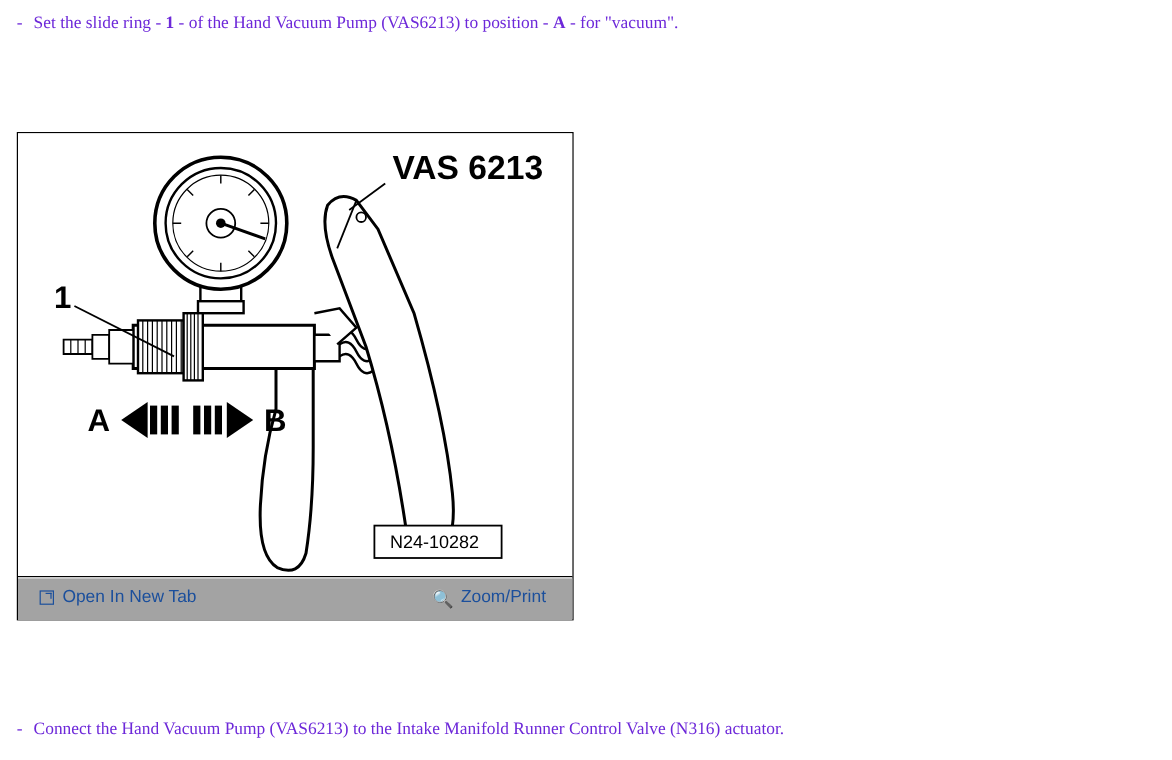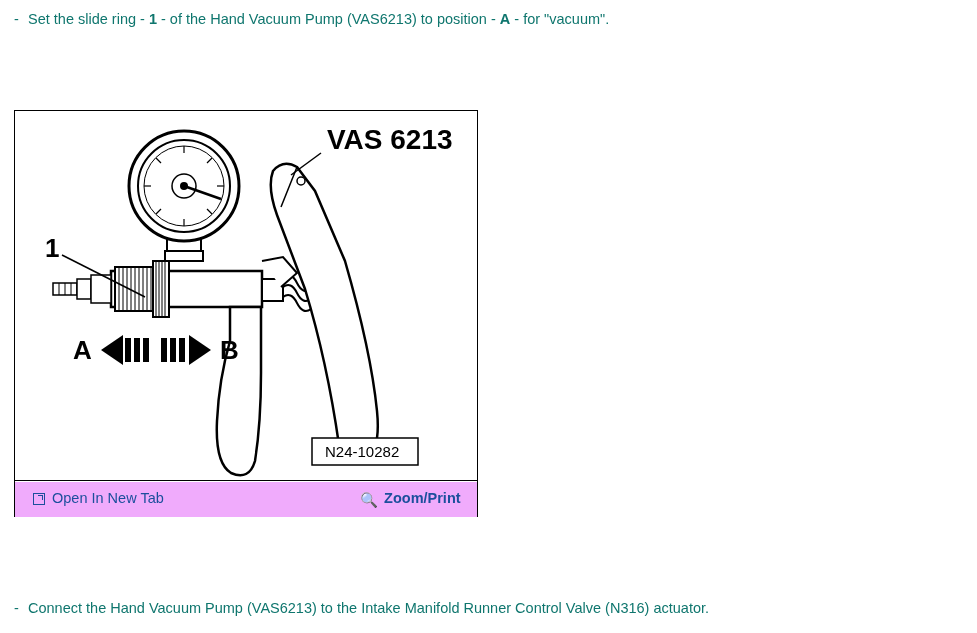--- a/index.html
+++ b/index.html
@@ -16,21 +16,22 @@
     position: relative;
     overflow: hidden;
   }
 
   .step-line {
     position: absolute;
     left: 14px;
     white-space: nowrap;
     line-height: 18px;
     font-size: 14.5px;
-    color: #0f766e;
+    color: #6d28d9;
+    font-family: Liberation Serif, serif;
   }
   .step-line .dash {
     display: inline-block;
     width: 14px;
   }
   .step-line b {
     font-weight: bold;
   }
 
   #step-1 { top: 10px; }
@@ -56,32 +57,32 @@
     border-bottom: 1px solid #000000;
     box-sizing: border-box;
     overflow: hidden;
   }
   .figure-actions {
     position: absolute;
     left: 0;
     top: 371px;
     width: 462px;
     height: 35px;
-    background: #f0abfc;
+    background: #a3a3a3;
   }
   .action {
     position: absolute;
     top: 8px;
     color: #1b4f9c;
     font-size: 14.5px;
     cursor: pointer;
     white-space: nowrap;
   }
   #open-new-tab { left: 18px; }
-  #zoom-print { left: 345px; font-weight: bold; }
+  #zoom-print { left: 345px; }
   .action .glyph {
     display: inline-block;
     vertical-align: -2px;
     margin-right: 6px;
     color: #1b4f9c;
   }
   .action .label { vertical-align: 0; }
 
   .small-box-icon {
     display: inline-block;

